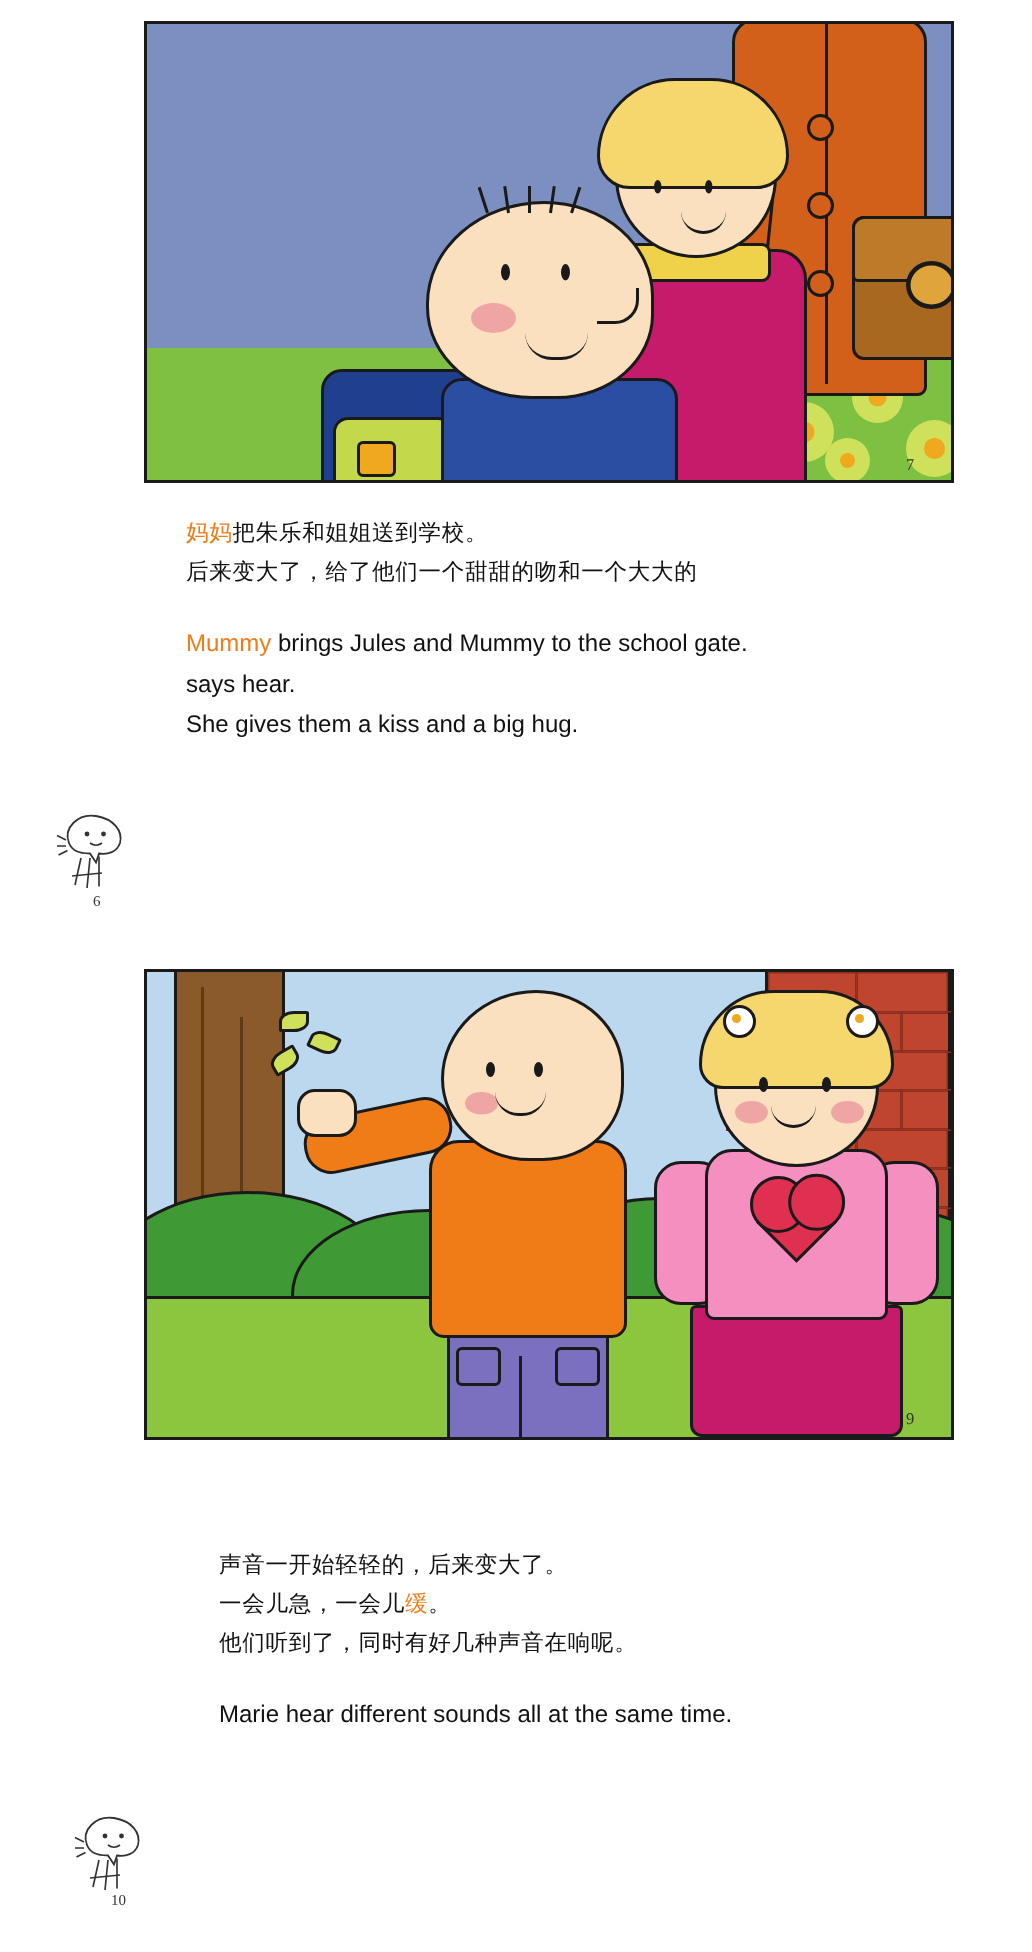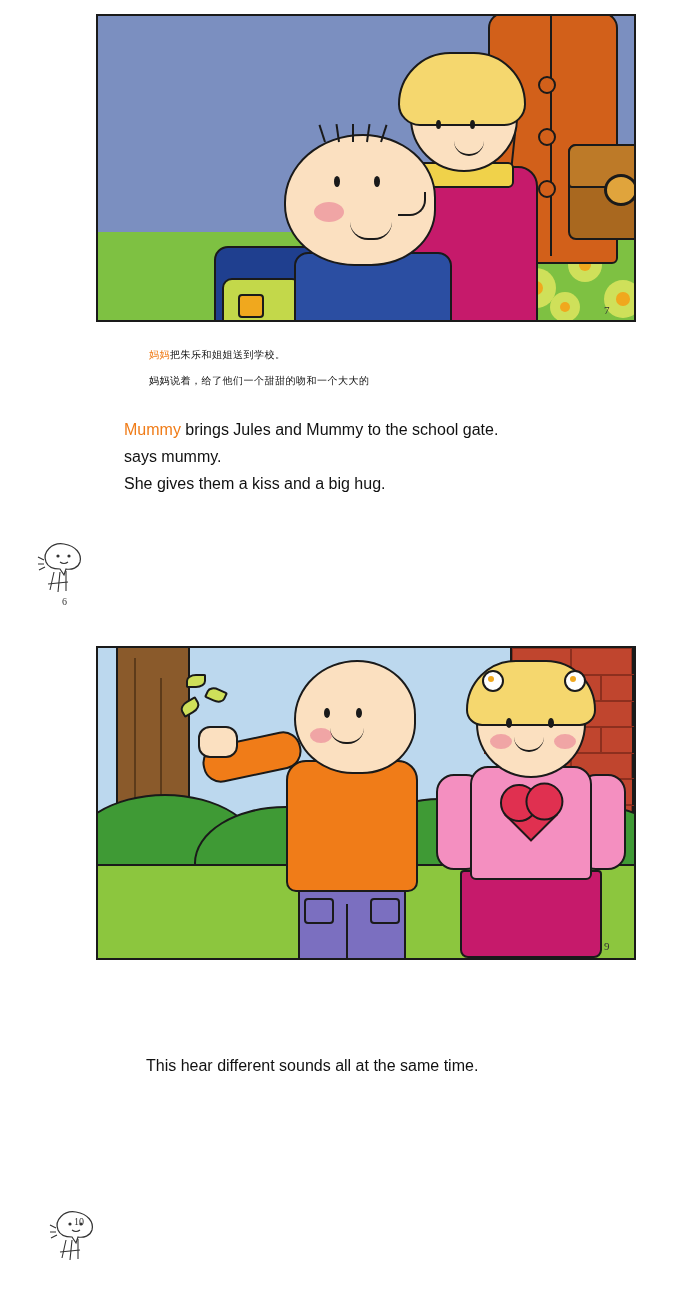--- a/index.html
+++ b/index.html
@@ -22,34 +22,33 @@
   #panel-bottom{left:96px;top:646px;width:536px;height:310px;}
 
   .pnum{
     position:absolute;
     font-family:"Liberation Serif", serif;
     font-size:11px;color:#333;
   }
   #pnum-7{left:604px;top:304px;}
   #pnum-9{left:604px;top:940px;}
   #pnum-6{left:62px;top:596px;font-size:10px;}
-  #pnum-10{left:74px;top:1216px;font-size:10px;}
+  #pnum-10{left:74px;top:1262px;font-size:10px;}
 
   
   .textblock{position:absolute;left:124px;width:470px;}
   #text-1{top:342px;}
   #text-2{top:1030px;left:146px;}
 
   .cn{
     font-family:"DejaVu Sans", sans-serif;
-    font-size:10px;
+    font-size:15px;
     line-height:26px;
     color:#111;
     letter-spacing:0.5px;
-    margin-left:25px;
   }
   .en{
     font-family:"Liberation Sans", sans-serif;
     font-size:16px;
     line-height:27px;
     color:#111;
   }
   .gap-en{margin-top:22px;}
   .hl{color:#f07c18;}
   .indent{padding-left:14px;}
@@ -185,28 +184,28 @@
     <div class="b-cheek"></div>
     <div class="b-mouth"></div>
   </div>
   <div class="pnum" id="pnum-7">7</div>
 
   <div class="textblock" id="text-1">
     <div class="cn">
       <div>
         <span class="hl">妈妈</span><span>把朱乐和姐姐送到学校。</span>
       </div>
-      <div><span>妈妈说着，给了他们一个甜甜的吻和一个大大的</span></div>
+      <div><span>后来变大了，给了他们一个甜甜的吻和一个大大的</span></div>
     </div>
 
     <div class="en gap-en">
       <div>
         <span class="hl">Mummy</span><span> brings Jules and Mummy to the school gate.</span>
       </div>
-      <div><span>says mummy.</span></div>
+      <div><span>says hear.</span></div>
       <div><span>She gives them a kiss and a big hug.</span></div>
     </div>
   </div>
 
   <div class="doodle" id="doodle-1">
     <svg width="56" height="62" viewBox="0 0 56 62">
       <path d="M10 26 C6 16 16 6 28 8 C40 10 46 18 44 26 C42 32 36 34 30 33 L28 39 L24 33 C16 33 12 31 10 26 Z" fill="#ffffff" stroke="#333" stroke-width="1.2"></path>
       <circle cx="22" cy="20" r="1.6" fill="#333"></circle>
       <circle cx="33" cy="20" r="1.6" fill="#333"></circle>
       <path d="M24 26 Q28 29 32 26" fill="none" stroke="#333" stroke-width="1.1"></path>
@@ -278,23 +277,30 @@
     <div class="girl-flower" style="left:466px;top:22px;"></div>
     <div class="eye-dot" style="left:408px;top:70px;"></div>
     <div class="eye-dot" style="left:450px;top:70px;"></div>
     <div class="cheek" style="left:392px;top:86px;"></div>
     <div class="cheek" style="left:456px;top:86px;"></div>
     <div class="smile" style="left:416px;top:88px;width:30px;height:14px;"></div>
   </div>
   <div class="pnum" id="pnum-9">9</div>
 
   <div class="textblock" id="text-2">
+    <div class="cn">
+      <div><span>声音一开始轻轻的，后来变大了。</span></div>
+      <div>
+        <span>一会儿急，一会儿</span><span class="hl">缓</span><span>。</span>
+      </div>
+      <div><span>他们听到了，同时有好几种声音在响呢。</span></div>
+    </div>
 
     <div class="en gap-en">
-      <div><span>This hear different sounds all at the same time.</span></div>
+      <div><span>Marie hear different sounds all at the same time.</span></div>
     </div>
   </div>
 
   <div class="doodle" id="doodle-2">
     <svg width="56" height="62" viewBox="0 0 56 62">
       <path d="M10 26 C6 16 16 6 28 8 C40 10 46 18 44 26 C42 32 36 34 30 33 L28 39 L24 33 C16 33 12 31 10 26 Z" fill="#ffffff" stroke="#333" stroke-width="1.2"></path>
       <circle cx="22" cy="20" r="1.6" fill="#333"></circle>
       <circle cx="33" cy="20" r="1.6" fill="#333"></circle>
       <path d="M24 26 Q28 29 32 26" fill="none" stroke="#333" stroke-width="1.1"></path>
       <path d="M8 24 L2 21 M8 28 L2 28 M9 31 L3 34" stroke="#333" stroke-width="1.1" fill="none"></path>

